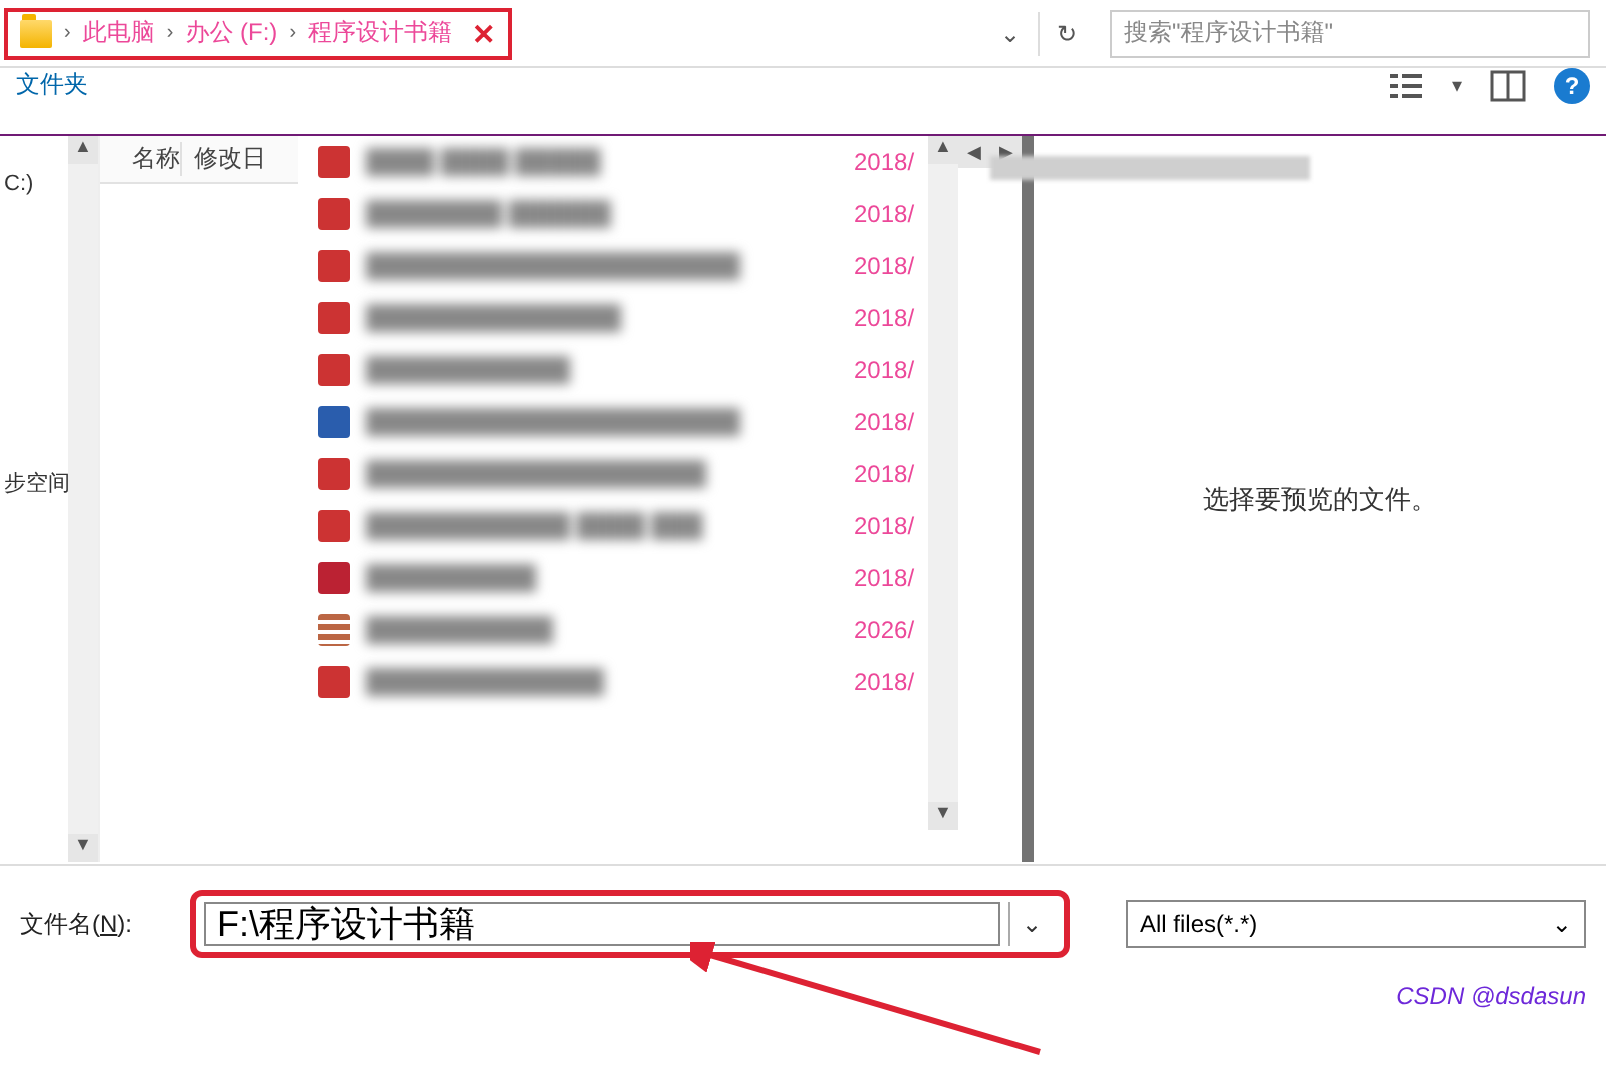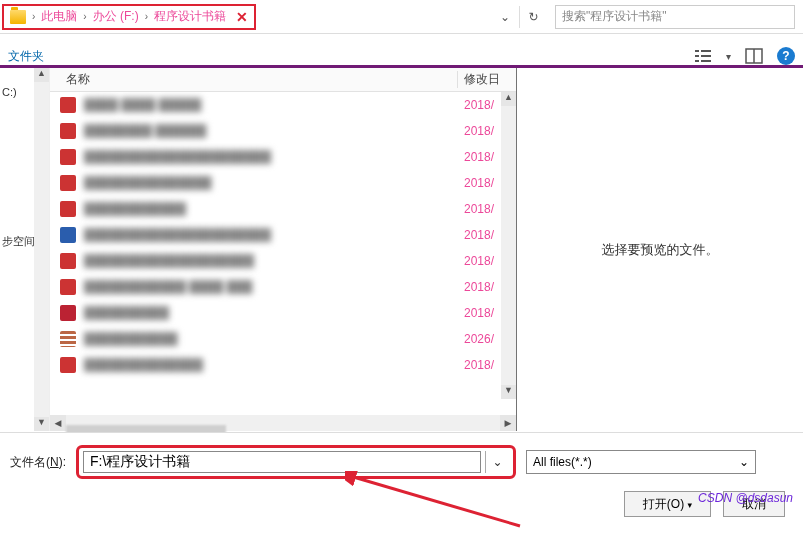--- a/index.html
+++ b/index.html
@@ -42,22 +42,22 @@
     .chevron { color:#666; font-size:10px; }
     .close-x { color:#d23; font-weight:bold; font-size:14px; margin-left:4px; cursor:pointer; }
     .dropdown-btn { width:28px; text-align:center; color:#555; cursor:pointer; margin-left:auto; }
     .refresh-btn { width:28px; text-align:center; color:#555; cursor:pointer; border-left:1px solid #ddd; height:22px; line-height:22px; }
     .search-box {
       flex:0 0 240px; height:24px; border:1px solid #ccc;
       display:flex; align-items:center; padding:0 6px; margin:0 8px; color:#888;
     }
     
     .toolbar {
-      display:flex; align-items:flex-end; height:34px;
-      border-bottom:3px solid #701a75; padding:0 8px; gap:17px;
+      display:flex; align-items:flex-start; height:34px;
+      border-bottom:1px solid #701a75; padding:0 8px; gap:17px;
     }
     .tool-left { color:#0066aa; }
     .tool-right { margin-left:auto; display:flex; gap:14px; align-items:center; }
     .tool-icon { width:18px; height:16px; display:inline-block; color:#555; }
     .help-icon {
       width:18px;height:18px;border-radius:50%;background:#1a7bd0;color:#fff;
       display:flex;align-items:center;justify-content:center;font-weight:bold;font-size:12px;
     }
     
     .middle { display:flex; height:363px; position:relative; }
@@ -67,21 +67,21 @@
     }
     .sidebar-col .sb-row {
       font-size:11px; padding:8px 2px; white-space:nowrap; overflow:hidden;
     }
     .sb-scroll {
       position:absolute; right:0; top:0; width:15px; height:100%;
       background:#f0f0f0; display:flex; flex-direction:column;
     }
     .sb-scroll .arrow { height:14px; text-align:center; font-size:9px; color:#555; background:#e6e6e6;}
     .sb-scroll .thumb { flex:1; }
-    .filelist-col { flex:1; display:flex; flex-direction:column; border-right:1px solid #737373; }
+    .filelist-col { flex:1; display:flex; flex-direction:row; border-right:6px solid #737373; }
     .list-header {
       display:flex; border-bottom:1px solid #e2e2e2; height:24px;
       align-items:center; color:#444; background:#fafafa;
     }
     .col-name { flex:1; padding-left:16px; border-right:1px solid #e0e0e0; text-align:left; }
     .col-date { width:58px; padding-left:6px; }
     .list-body {
       flex:1; overflow:hidden; position:relative;
       filter: none;
     }
@@ -112,30 +112,30 @@
     .preview-col {
       width:286px; display:flex; align-items:center; justify-content:center;
       color:#333; font-size:13px;
     }
     
     .bottom {
       position:absolute; left:0; right:0; bottom:0;
       border-top:1px solid #ddd; background:#fff;
       padding:12px 10px 8px; height:105px;
     }
-    .bottom-row1 { display:flex; align-items:center; gap:10px; }
+    .bottom-row1 { display:flex; align-items:center; gap:10px;justify-content:space-between; }
     .fn-label { font-size:12px; color:#222; }
     .fn-label u { text-decoration:underline; }
     .fn-input-wrap {
       position:relative; display:flex; align-items:center;
       border:3px solid #d23; border-radius:6px; height:34px; width:440px;
     }
     .fn-input {
       flex:1; border:1px solid #888; height:22px; margin:0 4px;
-      padding:0 6px; font-size:14px; color:#000; outline:none;
+      padding:0 6px; font-size:18px; color:#000; outline:none;
     }
     .fn-dd { width:24px; text-align:center; color:#333; border-left:1px solid #aaa; height:22px; line-height:22px; margin-right:4px; cursor:pointer;}
     .filter-select {
       height:24px; border:1px solid #888; width:230px; padding:0 6px;
       display:flex; align-items:center; justify-content:space-between; font-size:12px;
     }
     .btn-row { display:flex; gap:12px; justify-content:flex-end; margin-top:12px; padding-right:8px;}
     .btn {
       border:1px solid #999; background:#f3f3f3; height:26px; line-height:24px;
       padding:0 18px; font-size:12px; cursor:pointer;
@@ -293,26 +293,20 @@
     </span>
     <div class="fn-input-wrap">
       <input class="fn-input" value="F:\程序设计书籍" style="">
       <span class="fn-dd">⌄</span>
     </div>
     <div class="filter-select">
       <span>All files(*.*)</span>
       <span>⌄</span>
     </div>
   </div>
-  <div class="btn-row">
-    <button class="btn">
-      <span>打开(O)</span> <span style="font-size:9px;">▾</span>
-    </button>
-    <button class="btn">取消</button>
-  </div>
   <svg class="arrow-annot" viewBox="0 0 180 60">
     <defs>
         <marker id="ah" markerWidth="10" markerHeight="10" refX="2" refY="3" orient="auto">
           <path d="M0,0 L0,6 L8,3 z" fill="#d23"></path>
         </marker>
       </defs>
     <line x1="175" y1="55" x2="5" y2="5" stroke="#d23" stroke-width="3" marker-end="url(#ah)"></line>
   </svg>
   <div class="watermark">CSDN @dsdasun</div>
 </div>

